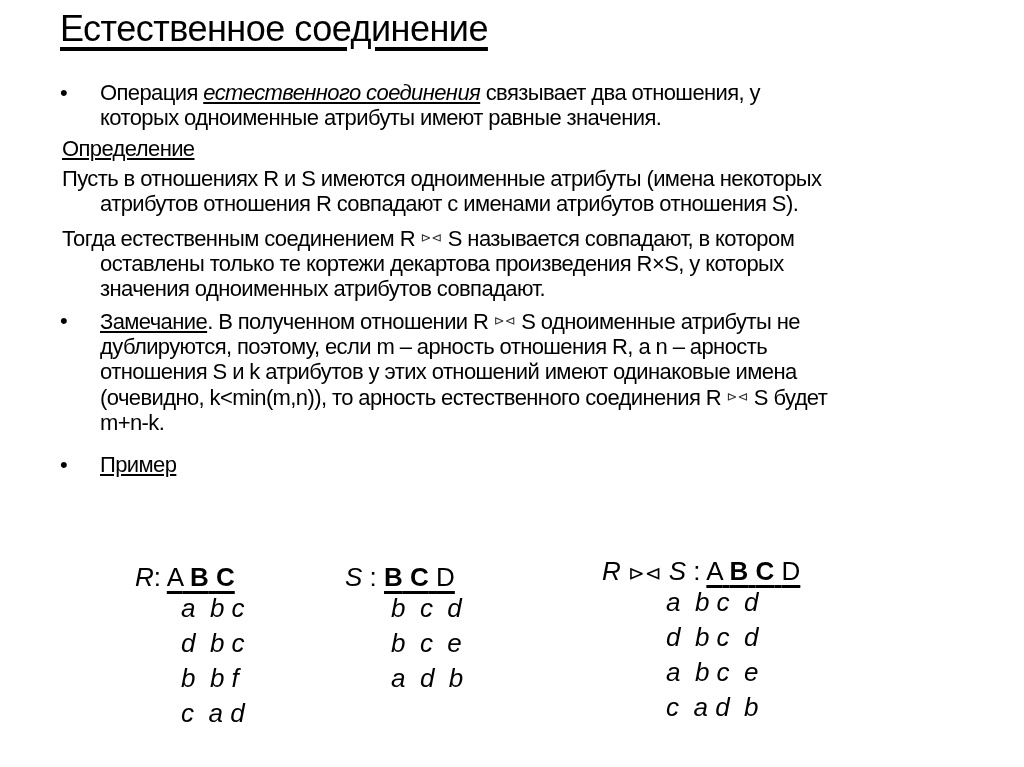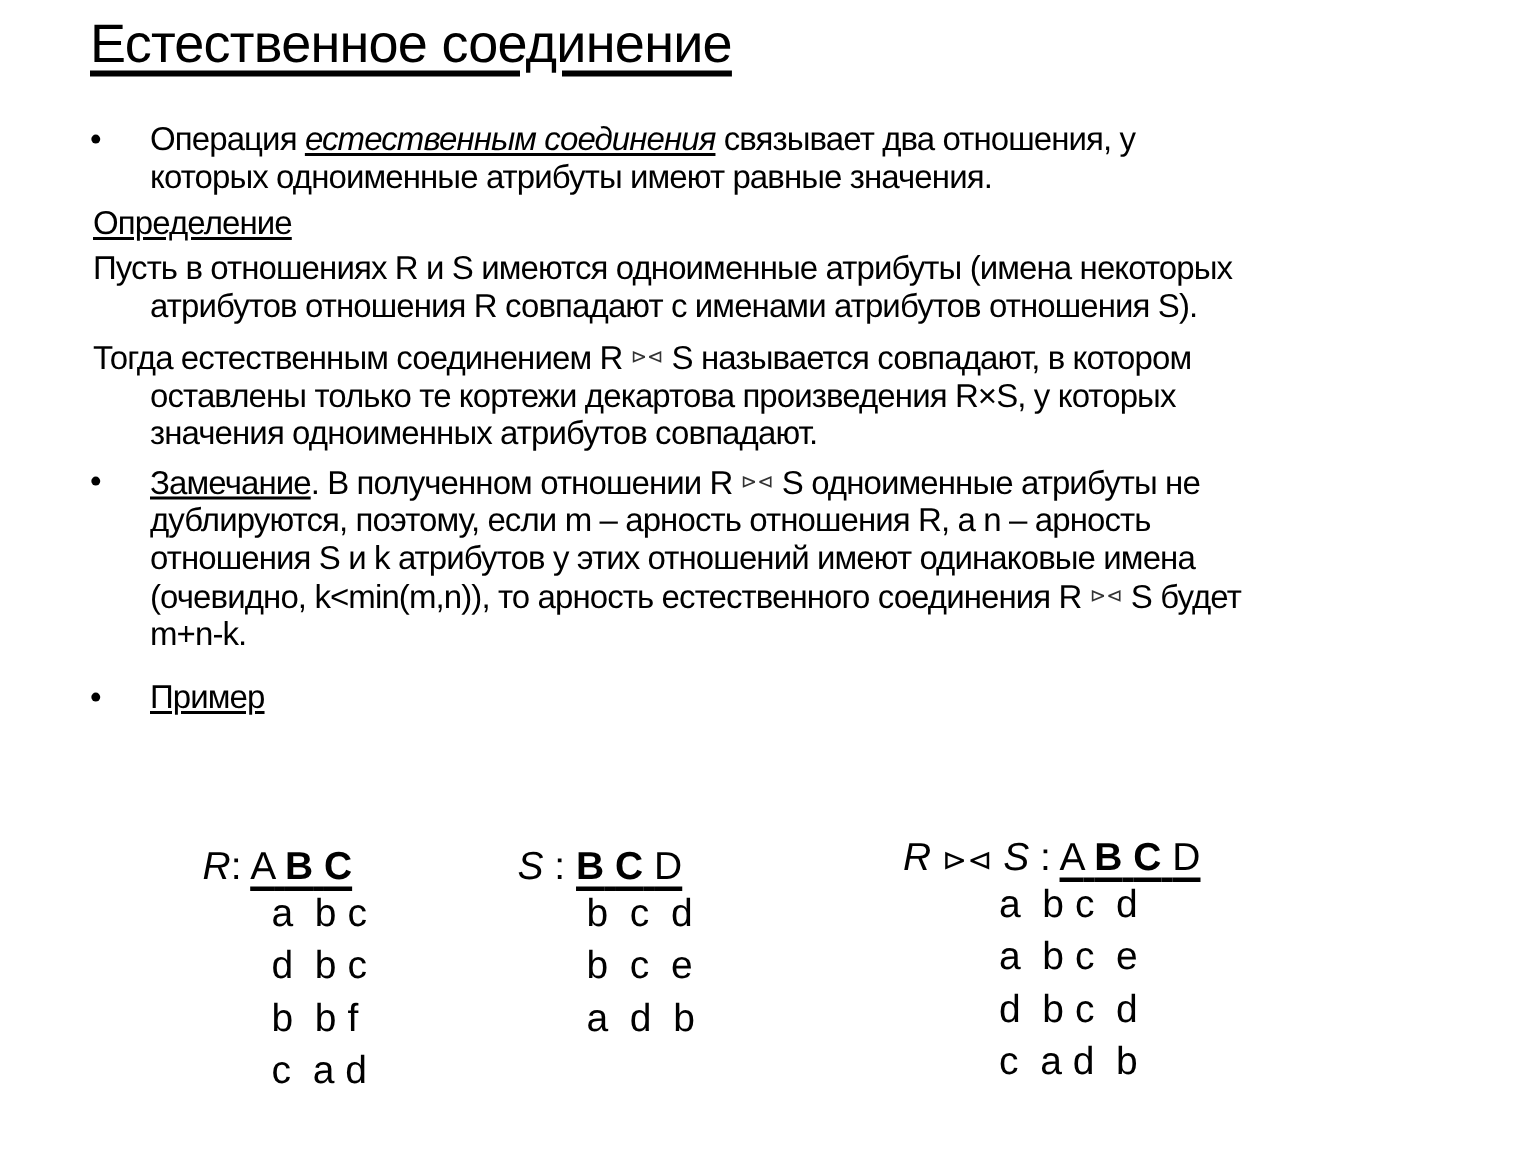--- a/index.html
+++ b/index.html
@@ -9,30 +9,30 @@
   .para { position:absolute; left:62px; font-size:22px; line-height:25px; white-space:nowrap; letter-spacing:-0.6px; }
   .para .ind { padding-left:38px; display:block; }
   .bullet { position:absolute; left:60px; font-size:22px; }
   .u { text-decoration:underline; }
   .iu { font-style:italic; text-decoration:underline; }
   .join { font-size:13px; color:#333; vertical-align:4px; letter-spacing:0; }
   .rel { position:absolute; font-size:26px; }
   .rel .name { font-style:italic; }
   .rel .hdr { text-decoration:underline; text-decoration-thickness:3px; text-underline-offset:5px; }
   .rel .b { font-weight:bold; }
-  .rows div { height:35px; line-height:35px; white-space:pre; }
+  .rows div { height:35px; line-height:35px; white-space:pre;font-style:italic; }
 </style>
 </head>
 <body>
 
 <div id="title">Естественное соединение</div>
 
 <span class="bullet" style="top:80px">•</span>
 <div class="para" style="left:100px; top:80px">
-  <span>Операция </span><span class="iu">естественным соединения</span><span> связывает  два отношения,  у</span><br>
+  <span>Операция </span><span class="iu">естественного соединения</span><span> связывает  два отношения,  у</span><br>
   <span>которых  одноименные атрибуты  имеют  равные  значения.</span>
 </div>
 
 <div class="para u" style="top:136px">Определение</div>
 
 <div class="para" style="top:166px">
   <span>Пусть в отношениях R и S имеются одноименные атрибуты (имена некоторых</span>
   <span class="ind">атрибутов отношения R совпадают с именами атрибутов отношения S).</span>
 </div>
 
@@ -78,17 +78,17 @@
 </div>
 
 <div class="rel" style="left:602px; top:556px">
   <div>
     <span class="name">R</span>
     <span style="font-size:20px">⊳⊲</span>
     <span class="name">S</span><span> :  </span><span class="hdr"><span>A</span> <span class="b">B</span> <span class="b">C</span> <span>D</span></span>
   </div>
   <div class="rows" style="margin-left:64px; margin-top:-2px">
     <div>a  b c  d</div>
+    <div>d  b c  d</div>
     <div>a  b c  e</div>
-    <div>d  b c  d</div>
     <div>c  a d  b</div>
   </div>
 </div>
 
 </body></html>

